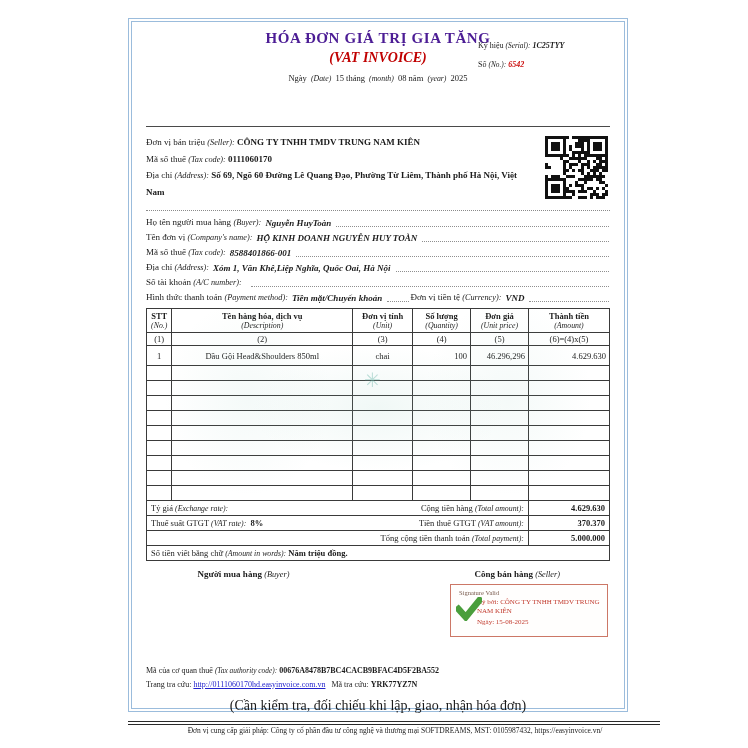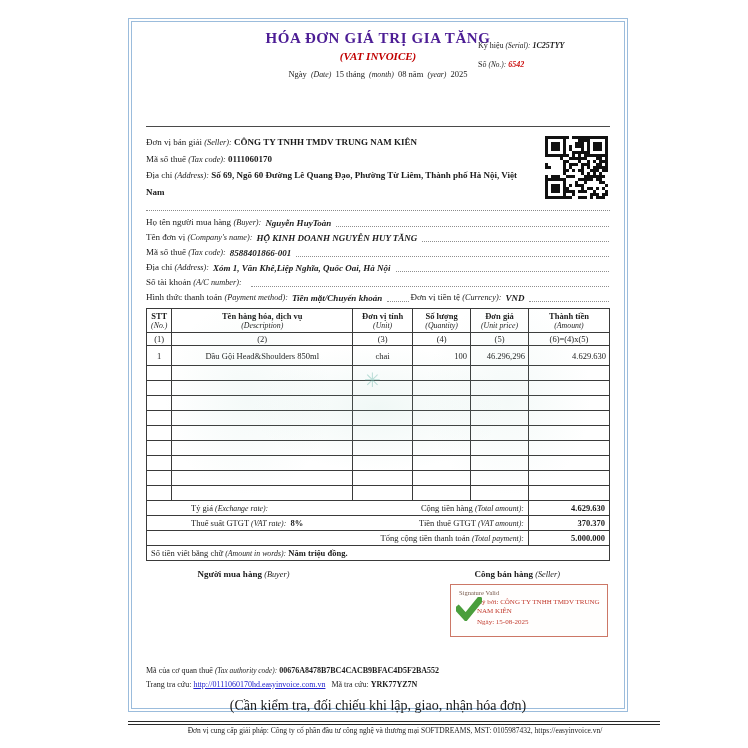--- a/index.html
+++ b/index.html
@@ -5,21 +5,21 @@
   html,body{margin:0;padding:0;background:#fff;}
   .page{position:relative;width:748px;height:748px;background:#ffffff;overflow:hidden;
         font-family:"Liberation Serif","DejaVu Serif",serif;color:#1b1b1b;}
   .frame{position:absolute;left:128px;top:18px;width:500px;height:694px;
          border:4px double #9bbcdc;background:#fff;box-sizing:border-box;}
   .content{position:relative;padding:4px 14px 0 14px;height:100%;box-sizing:border-box;}
 
   
   .inv-header{position:relative;height:82px;}
   .title{color:#4c1d95;font-weight:bold;font-size:15px;text-align:center;letter-spacing:.6px;margin-top:4px;}
-  .subtitle{color:#c00000;font-weight:bold;font-style:italic;font-size:11px;text-align:center;margin-top:3px;}
+  .subtitle{color:#c00000;font-weight:bold;font-style:italic;font-size:14px;text-align:center;margin-top:3px;}
   .dateline{font-size:8.5px;text-align:center;margin-top:7px;}
   .dateline .en{margin:0 2px;}
   .serialblock{position:absolute;right:0;top:6px;width:132px;font-size:8px;line-height:2.4;text-align:left;}
   .serialblock .b{font-weight:bold;font-style:italic;}
   .red{color:#cc1111;}
   .en{font-style:italic;font-size:.92em;font-weight:normal;}
 
   
   .seller{position:relative;border-top:1px solid #4a4a4a;margin-top:14px;padding-top:7px;
           min-height:82px;font-size:9px;line-height:1.85;box-sizing:border-box;}
@@ -54,21 +54,21 @@
   table.items th{font-weight:bold;padding:2px 2px;}
   table.items th .en{display:block;font-weight:normal;}
   table.items .idx td{text-align:center;height:13px;}
   tr.item-row td{height:20px;}
   tr.empty-row td{height:15px;}
   .a-c{text-align:center;} .a-r{text-align:right;}
 
   
   table.totals{width:100%;border-collapse:collapse;table-layout:fixed;font-size:8.5px;margin-top:-1px;}
   table.totals td{border:1px solid #3a3a3a;padding:2px 4px;height:13px;box-sizing:border-box;}
-  .flexcell{display:flex;justify-content:space-between;align-items:baseline;margin-left:40px;}
+  .flexcell{display:flex;justify-content:space-between;align-items:baseline;}
   .amt{text-align:right;font-weight:bold;}
   .words b{font-weight:bold;}
 
   
   .sig-area{position:relative;height:94px;margin-top:5px;font-size:9px;}
   .sig-col{position:absolute;top:3px;font-weight:bold;}
   .sig-buyer{left:0;width:42%;text-align:center;}
   .sig-seller{right:0;width:40%;text-align:center;}
   .stamp{position:absolute;right:2px;top:18px;width:158px;height:53px;border:1.5px solid #cc7766;
          background:#fffefd;box-sizing:border-box;}
@@ -118,21 +118,21 @@
           <div>
             <span>Số</span>
             <span class="en">(No.):</span>
             <span class="b red">6542</span>
           </div>
         </div>
       </div>
 
       <div class="seller">
         <div class="s-row">
-          <span>Đơn vị bán giải</span>
+          <span>Đơn vị bán triệu</span>
           <span class="en">(Seller):</span>
           <b>CÔNG TY TNHH TMDV TRUNG NAM KIÊN</b>
         </div>
         <div class="s-row">
           <span>Mã số thuế</span>
           <span class="en">(Tax code):</span>
           <b>0111060170</b>
         </div>
         <div class="s-row">
           <span>Địa chỉ</span>
@@ -585,21 +585,21 @@
       </div>
 
       <div class="buyer">
         <div class="f-row">
           <span class="lab"><span>Họ tên người mua hàng</span> <span class="en">(Buyer):</span></span>
           <span class="val">Nguyễn HuyToàn</span>
           <span class="dots"></span>
         </div>
         <div class="f-row">
           <span class="lab"><span>Tên đơn vị</span> <span class="en">(Company's name):</span></span>
-          <span class="val">HỘ KINH DOANH NGUYỄN HUY TĂNG</span>
+          <span class="val">HỘ KINH DOANH NGUYỄN HUY TOÀN</span>
           <span class="dots"></span>
         </div>
         <div class="f-row">
           <span class="lab"><span>Mã số thuế</span> <span class="en">(Tax code):</span></span>
           <span class="val">8588401866-001</span>
           <span class="dots"></span>
         </div>
         <div class="f-row">
           <span class="lab"><span>Địa chỉ</span> <span class="en">(Address):</span></span>
           <span class="val">Xóm 1, Văn Khê,Liệp Nghĩa, Quốc Oai, Hà Nội</span>

